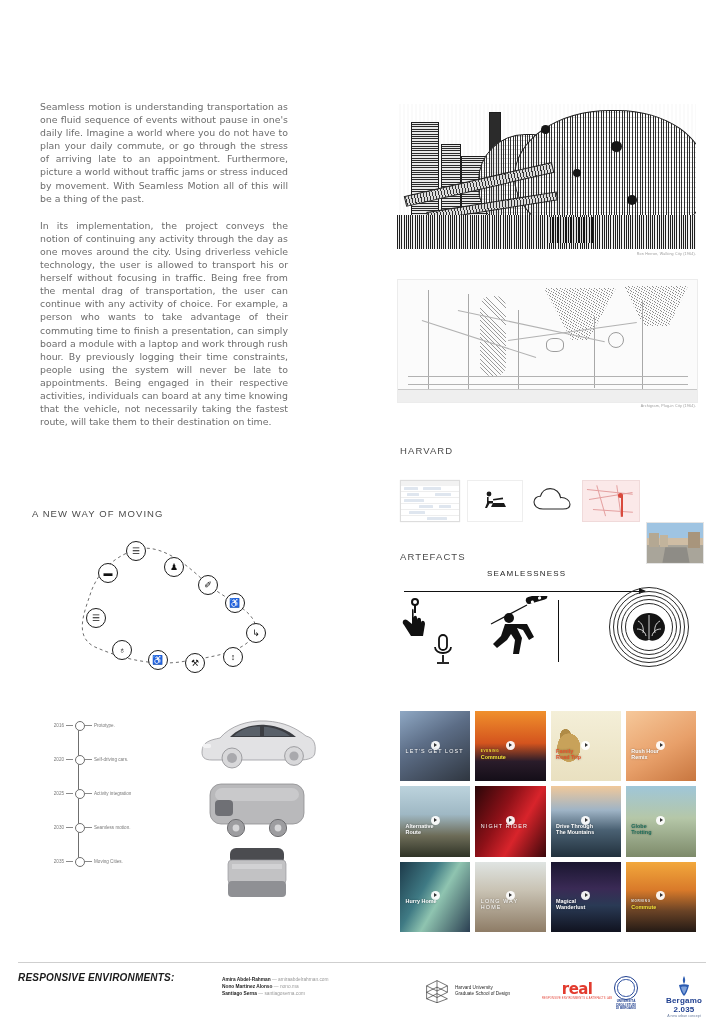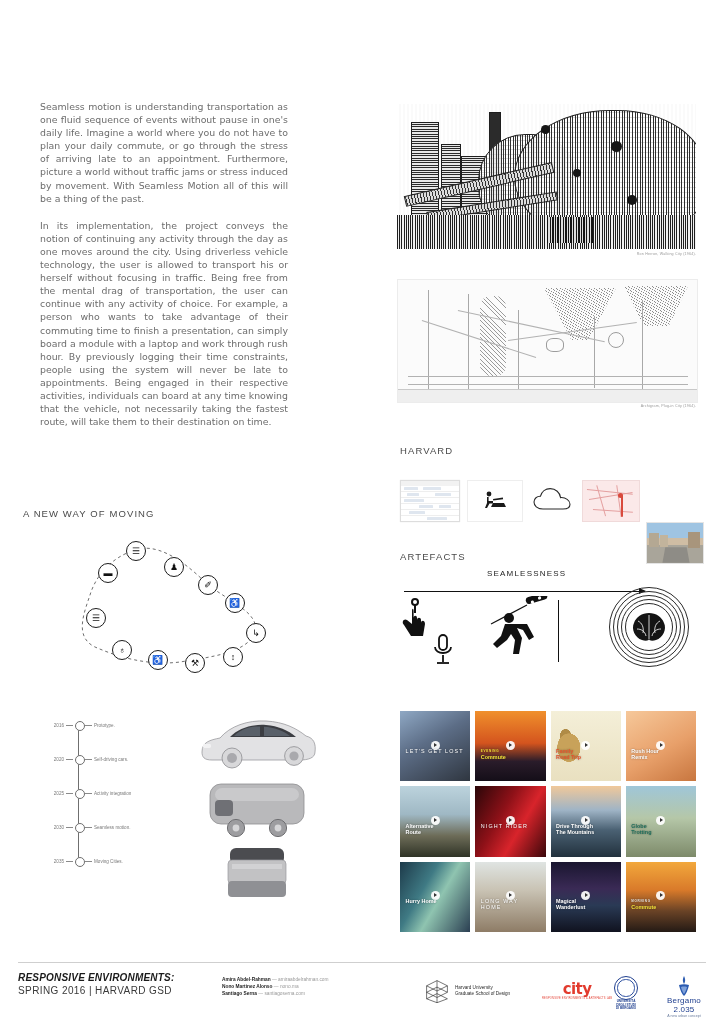--- a/index.html
+++ b/index.html
@@ -178,21 +178,21 @@
   .credits .nm{font-weight:bold;color:#1f1f1f;}
   .credits .em{color:#9a9a9a;}
 
   .logo{position:absolute;}
   .gsd-mark{width:26px;height:26px;}
   .real{font-size:15px;font-weight:bold;color:#e23b2e;letter-spacing:-.6px;line-height:1;font-family:"DejaVu Sans",sans-serif;}
   .real-sub{font-size:2.6px;color:#e23b2e;letter-spacing:.2px;}
   .seal{width:22px;height:22px;border-radius:50%;border:1.4px solid #1f3f8f;position:relative;background:#fff;}
   .seal:before{content:"";position:absolute;inset:2.4px;border:.7px solid #2c4fa0;border-radius:50%;}
   .unibg{font-size:3.1px;color:#1f3f8f;text-align:center;line-height:3.6px;font-weight:bold;}
-  .bg-title{font-size:8px;color:#1f3f8f;letter-spacing:.2px;}
+  .bg-title{font-size:8px;color:#1f3f8f;letter-spacing:.2px;font-weight:bold;}
   .bg-sub{font-size:3.6px;color:#6d7f9f;}
 </style>
 </head>
 <body>
 
 <div class="poster">
 
 
   <div class="body-col">
     <p>Seamless motion is understanding transportation as one fluid sequence of events without pause in one's daily life. Imagine a world where you do not have to plan your daily commute, or go through the stress of arriving late to an appointment. Furthermore, picture a world without traffic jams or stress induced by movement. With Seamless Motion all of this will be a thing of the past.</p>
@@ -339,21 +339,21 @@
       <g stroke="#fff" stroke-width=".8" fill="none">
         <path d="M19 4 L19 28"></path>
           <path d="M8 10 C12 12 14 16 13 22"></path>
         <path d="M30 10 C26 12 24 16 25 22"></path>
           <path d="M7 18 C11 18 15 20 16 25"></path>
         <path d="M31 18 C27 18 23 20 22 25"></path>
       </g>
     </svg>
   </div>
 
-  <div class="sec-label" style="left:23px;top:508px;">A NEW WAY OF MOVING</div>
+  <div class="sec-label" style="left:32px;top:508px;">A NEW WAY OF MOVING</div>
   <div class="loop">
     <svg width="240" height="130" viewBox="0 0 240 130" style="position:absolute;left:0;top:0;">
       <path d="M75 15 C95 8 120 22 147 49 C170 67 200 78 195 97 C188 118 150 122 120 127 C88 131 58 122 35 112 C14 102 24 78 30 60 C36 40 52 22 75 15 Z" fill="none" stroke="#5d5d5d" stroke-width=".9" stroke-dasharray="3 3"></path>
     </svg>
   <div class="node" style="left: 66px; top: 6px;">☰</div>
       <div class="node" style="left: 104px; top: 22px;">♟</div>
       <div class="node" style="left: 138px; top: 40px;">✐</div>
       <div class="node" style="left: 165px; top: 58px;">♿</div>
       <div class="node" style="left: 186px; top: 88px;">↳</div>
       <div class="node" style="left: 163px; top: 112px;">↕</div>
@@ -514,21 +514,20 @@
         <div class="txt" style="color: rgb(242, 224, 58);">
           <span class="sub" style="color: rgb(232, 232, 232);">MORNING</span>
           <span style="display: block;">Commute</span>
         </div>
       </div>
     </div>
 
   <div class="footer-rule"></div>
   <div class="footer">
     <div class="f-title">RESPONSIVE ENVIRONMENTS:</div>
-    <div class="f-sub">SPRING 2016 | HARVARD GSD</div>
 
     <div class="credits" id="credits">
         <div><span class="nm">Amira Abdel-Rahman</span><span class="em"> — </span><span class="em">amiraabdelrahman.com</span></div>
         <div><span class="nm">Nono Martinez Alonso</span><span class="em"> — </span><span class="em">nono.ma</span></div>
         <div><span class="nm">Santiago Serna</span><span class="em"> — </span><span class="em">santiagoserna.com</span></div>
       </div>
 
     <div class="logo" style="left:406px;top:6px;display:flex;align-items:center;gap:5px;">
       <svg class="gsd-mark" viewBox="0 0 40 40">
         <g fill="none" stroke="#2b2b2b" stroke-width="1">
@@ -538,21 +537,21 @@
           <path d="M4 12 L4 32 M36 12 L36 22 M20 4 L20 38"></path>
         </g>
       </svg>
       <div style="font-size:4.6px;line-height:6px;color:#2b2b2b;">
         <div>Harvard University</div>
         <div>Graduate School of Design</div>
       </div>
     </div>
 
     <div class="logo" style="left:524px;top:10px;text-align:center;">
-      <div class="real">city</div>
+      <div class="real">real</div>
       <div class="real-sub">RESPONSIVE ENVIRONMENTS &amp; ARTEFACTS LAB</div>
     </div>
 
     <div class="logo" style="left:596px;top:4px;text-align:center;">
       <div class="seal" style="margin:0 auto;"></div>
       <div class="unibg">
         <div>UNIVERSITÀ</div>
         <div>DEGLI STUDI</div>
         <div>DI BERGAMO</div>
       </div>

